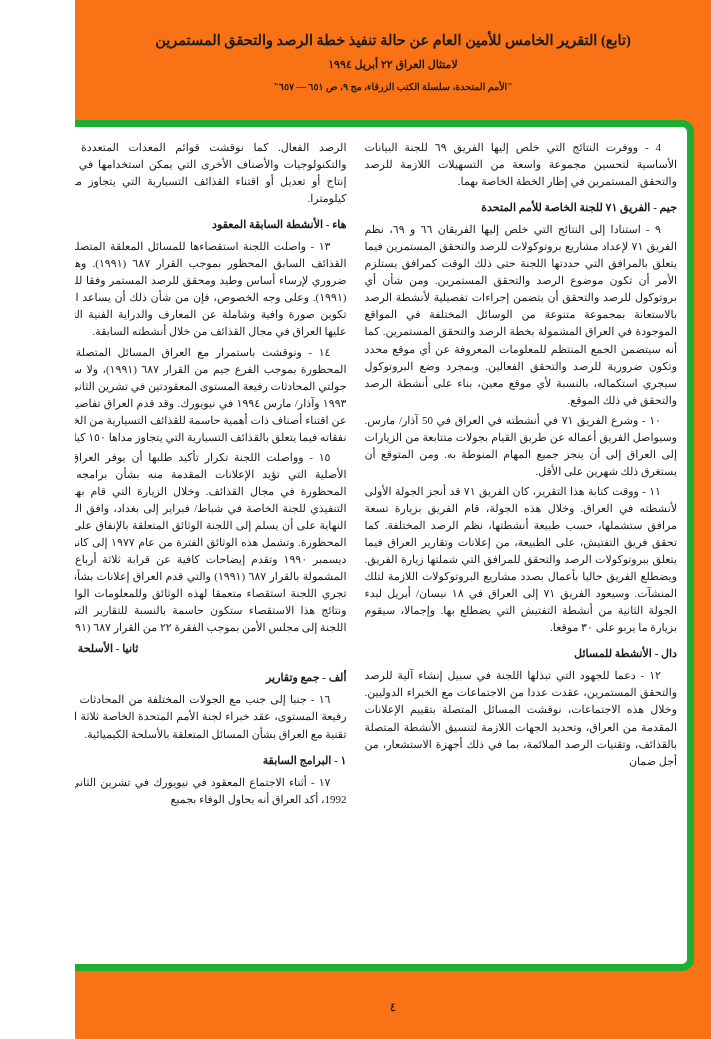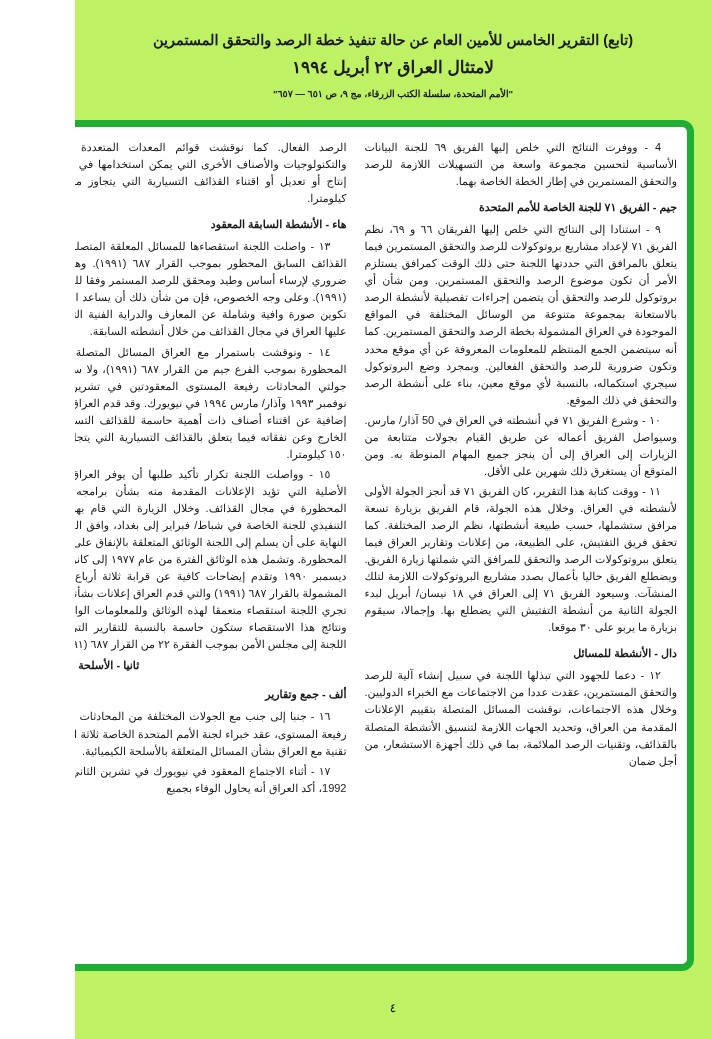--- a/index.html
+++ b/index.html
@@ -1,33 +1,33 @@
 <!DOCTYPE html>
 <html lang="ar" dir="rtl"><head>
 <meta charset="utf-8">
 <style>
   html, body { margin: 0; padding: 0; background: #ffffff; }
   .page {
     position: relative;
     width: 636px;
     height: 1039px;
-    background: #bef264;
-    font-family: Liberation Sans, sans-serif;
+    background: #f97316;
+    font-family: Liberation Serif, serif;
     direction: rtl;
     color: #1b1b1b;
     overflow: hidden;
   }
   .doc-header {
     position: absolute;
     top: 32px; right: 0; left: 0;
     text-align: center;
     font-weight: bold;
   }
   .doc-header .h1 { font-size: 14.5px; letter-spacing: 0; }
-  .doc-header .h2 { font-size: 17px; margin-top: 9px; }
+  .doc-header .h2 { font-size: 11px; margin-top: 9px; }
   .doc-header .h3 { font-size: 9.5px;  margin-top: 10px; font-weight: bold; }
   .green-box {
     position: absolute;
     top: 120px;
     right: 17px;
     width: 677px;
     height: 851px;
     box-sizing: border-box;
     border: 7px solid #1fad33;
     border-radius: 12px;
@@ -96,20 +96,21 @@
 
       <div class="col">
         <p class="cont">الرصد الفعال. كما نوقشت قوائم المعدات المتعددة الأغراض والتكنولوجيات والأصناف الأخرى التي يمكن استخدامها في تطوير أو إنتاج أو تعديل أو اقتناء القذائف التسيارية التي يتجاوز مداها ١٥٠ كيلومترا.</p>
         <div class="head">هاء -  الأنشطة السابقة المعقود</div>
         <p class="num">١٣ -  واصلت اللجنة استقصاءها للمسائل المعلقة المتصلة ببرنامج القذائف السابق المحظور بموجب القرار ٦٨٧ (١٩٩١). وهذا العمل ضروري لإرساء أساس وطيد ومحقق للرصد المستمر وفقا للقرار ٧١٥ (١٩٩١). وعلى وجه الخصوص، فإن من شأن ذلك أن يساعد اللجنة في تكوين صورة وافية وشاملة عن المعارف والدراية الفنية التي حصل عليها العراق في مجال القذائف من خلال أنشطته السابقة.</p>
         <p class="num">١٤ -  ونوقشت باستمرار مع العراق المسائل المتصلة بالبرامج المحظورة بموجب الفرع جيم من القرار ٦٨٧ (١٩٩١)، ولا سيما خلال جولتي المحادثات رفيعة المستوى المعقودتين في تشرين الثاني/ نوفمبر ١٩٩٣ وآذار/ مارس ١٩٩٤ في نيويورك. وقد قدم العراق تفاصيل إضافية عن اقتناء أصناف ذات أهمية حاسمة للقذائف التسيارية من الخارج وعن نفقاته فيما يتعلق بالقذائف التسيارية التي يتجاوز مداها ١٥٠ كيلومترا.</p>
         <p class="num">١٥ -  وواصلت اللجنة تكرار تأكيد طلبها أن يوفر العراق الوثائق الأصلية التي تؤيد الإعلانات المقدمة منه بشأن برامجه السابقة المحظورة في مجال القذائف. وخلال الزيارة التي قام بها الرئيس التنفيذي للجنة الخاصة في شباط/ فبراير إلى بغداد، وافق العراق في النهاية على أن يسلم إلى اللجنة الوثائق المتعلقة بالإنفاق على القذائف المحظورة. وتشمل هذه الوثائق الفترة من عام ١٩٧٧ إلى كانون الأول/ ديسمبر ١٩٩٠ وتقدم إيضاحات كافية عن قرابة ثلاثة أرباع القذائف المشمولة بالقرار ٦٨٧ (١٩٩١) والتي قدم العراق إعلانات بشأنها. وحاليا تجري اللجنة استقصاء متعمقا لهذه الوثائق وللمعلومات الواردة فيها. ونتائج هذا الاستقصاء ستكون حاسمة بالنسبة للتقارير التي تقدمها اللجنة إلى مجلس الأمن بموجب الفقرة ٢٢ من القرار ٦٨٧ (١٩٩١).</p>
         <div class="head-center">ثانيا -  الأسلحة الكيميائية</div>
         <div class="head">ألف -  جمع وتقارير</div>
         <p class="num">١٦ -  جنبا إلى جنب مع الجولات المختلفة من المحادثات السياسية رفيعة المستوى، عقد خبراء لجنة الأمم المتحدة الخاصة ثلاثة اجتماعات تقنية مع العراق بشأن المسائل المتعلقة بالأسلحة الكيميائية.</p>
+        <div class="head">١ -  البرامج السابقة</div>
         <p class="num">١٧ -  أثناء الاجتماع المعقود في نيويورك في تشرين الثاني/ نوفمبر 1992، أكد العراق أنه يحاول الوفاء بجميع</p>
       </div>
 
     </div>
   </div>
 
   <div class="page-num">٤</div>
 
 </div>
 

